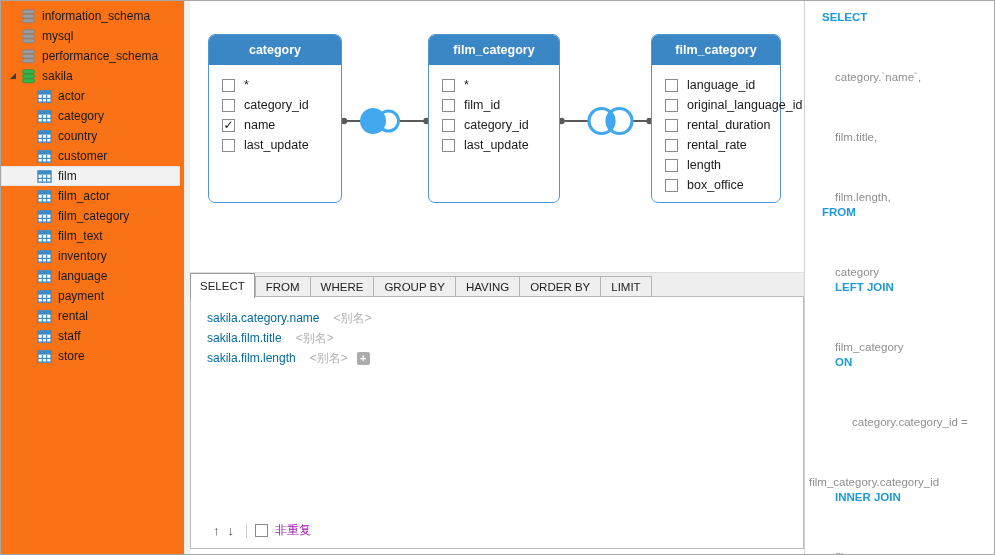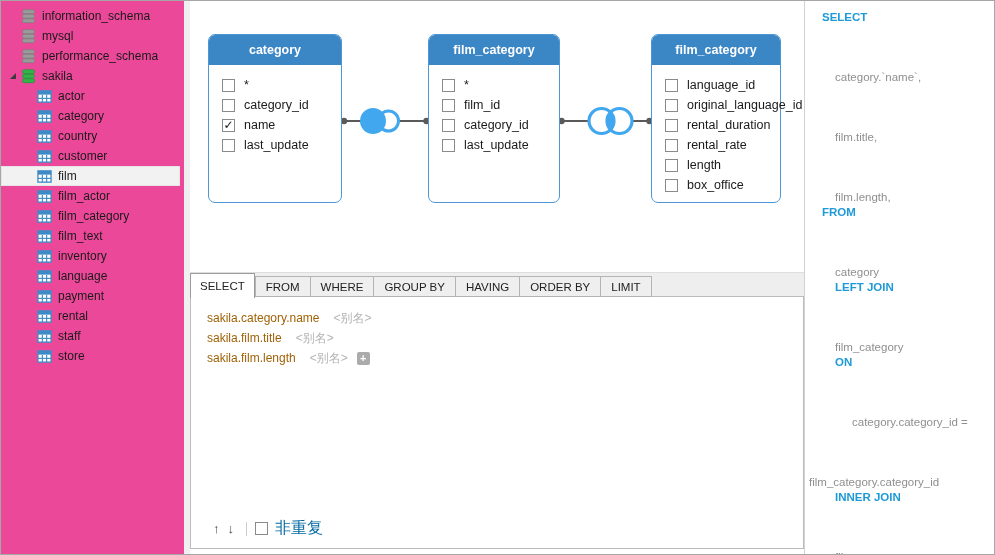--- a/index.html
+++ b/index.html
@@ -1,21 +1,21 @@
 <!DOCTYPE html>
 <html><head>
 <meta charset="utf-8">
 <style>
   * { margin:0; padding:0; box-sizing:border-box; }
   html,body { width:995px; height:555px; background:#fff; }
   body { font-family:"Liberation Sans","DejaVu Sans",sans-serif; color:#1a1a1a; }
   .window { position:relative; width:995px; height:555px; border:1px solid #a6a6a6; background:#fff; overflow:hidden; }
 
   
-  .sidebar { position:absolute; left:0; top:0; width:183px; height:553px; background:#ec4899; padding-top:5px; overflow:hidden; }
+  .sidebar { position:absolute; left:0; top:0; width:183px; height:553px; background:#f97316; padding-top:5px; overflow:hidden; }
   .tree-row { display:flex; align-items:center; height:20px; width:179px; font-size:12px; cursor:default; }
   .tree-row.selected { background:#f2f2f2; box-shadow:inset 0 0 0 1px #e5e5e5; }
   .caret-box { width:16px; height:16px; margin-left:4px; flex:0 0 16px; display:flex; align-items:center; justify-content:center; }
   .lvl2 .caret-box { margin-left:20px; }
   .icn { width:15px; height:15px; flex:0 0 15px; margin-right:6px; }
   .tree-label { white-space:nowrap; }
 
   
   .splitter { position:absolute; left:183px; top:0; width:6px; height:553px; background:#f0f0f0; }
   .vdivider { position:absolute; left:803px; top:0; width:1px; height:553px; background:#d2d2d2; }
@@ -35,28 +35,28 @@
   .tabstrip { position:absolute; left:189px; top:271px; width:614px; height:24px; background:#eeeeee; border-top:1px solid #dedede; display:flex; align-items:flex-start; z-index:3; }
   .tab { font-size:11.5px; color:#222; padding:0 10px; display:flex; align-items:center; cursor:default; }
   .tab.inactive { height:21px; margin-top:3px; background:#efefef; border:1px solid #b4b4b4; border-left-width:0; }
   .tab.inactive.first-inactive { border-left-width:1px; }
   .tab.active { height:25px; margin-top:0; background:#fff; border:1px solid #9c9c9c; border-bottom:0; position:relative; z-index:4; padding:0 9px; }
 
   
   .builder { position:absolute; left:189px; top:295px; width:614px; height:253px; background:#fff; border:1px solid #bcbcbc; z-index:2; }
   .fields { padding:11px 16px; }
   .field-row { height:20px; display:flex; align-items:center; font-size:12px; }
-  .field-expr { color:#a16207; cursor:default; }
+  .field-expr { color:#0369a1; cursor:default; }
   .field-alias { color:#b3b3b3; margin-left:14px; cursor:default; }
   .plus-btn { display:inline-flex; align-items:center; justify-content:center; width:13px; height:13px; background:#ababab; border-radius:2px; color:#fff; font-size:11px; font-weight:bold; margin-left:9px; cursor:default; line-height:1; }
   .builder-footer { position:absolute; left:18px; bottom:9px; display:flex; align-items:center; font-size:13px; color:#444; }
   .arrow-btn { cursor:default; padding:0 4px; }
   .foot-sep { width:1px; height:14px; background:#ccc; margin:0 8px; }
   .foot-cbx { width:13px; height:13px; border:1px solid #8a8a8a; background:#fff; margin-right:7px; }
-  .foot-label { font-size:16px; color:#0369a1; }
+  .foot-label { font-size:12px; color:#a21caf; }
 
   
   .sqlpanel { position:absolute; left:804px; top:0; width:190px; height:553px; background:#fff; padding:9px 4px 0 4px; font-size:11.5px; line-height:15px; }
   .sql-line { white-space:nowrap; }
   .kw { color:#1d9ad7; font-weight:bold; }
   .id { color:#8f8f8f;margin-top:45px; }
   .l0 { padding-left:13px; }
   .l1 { padding-left:26px; }
   .l2 { padding-left:43px; }
   .lw { padding-left:0; }

